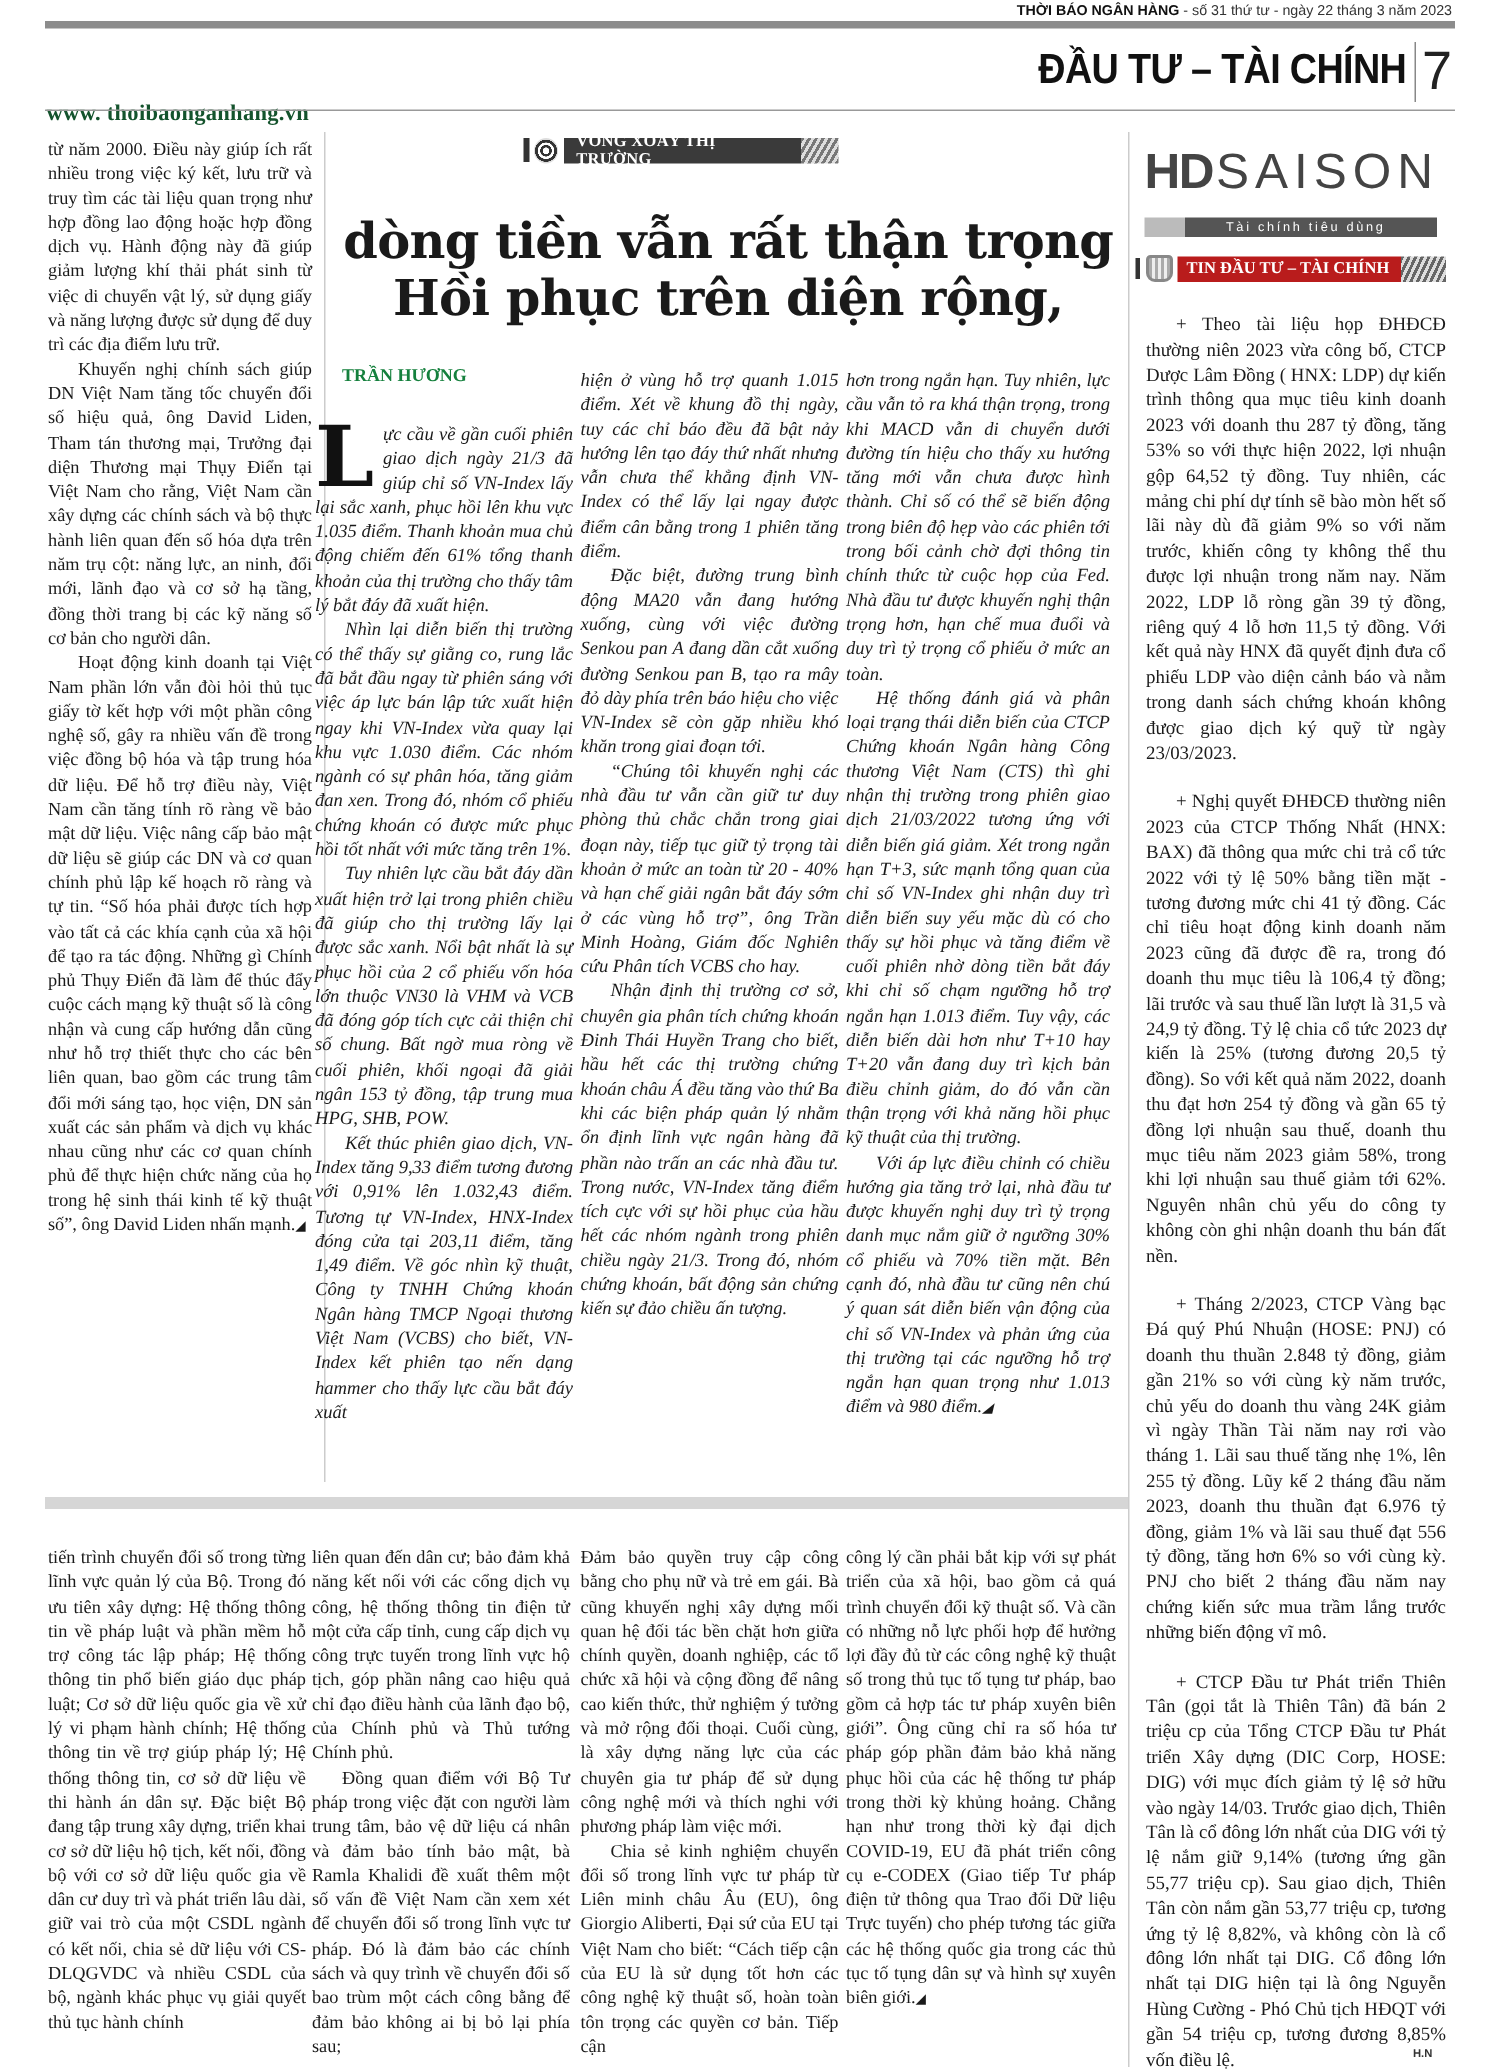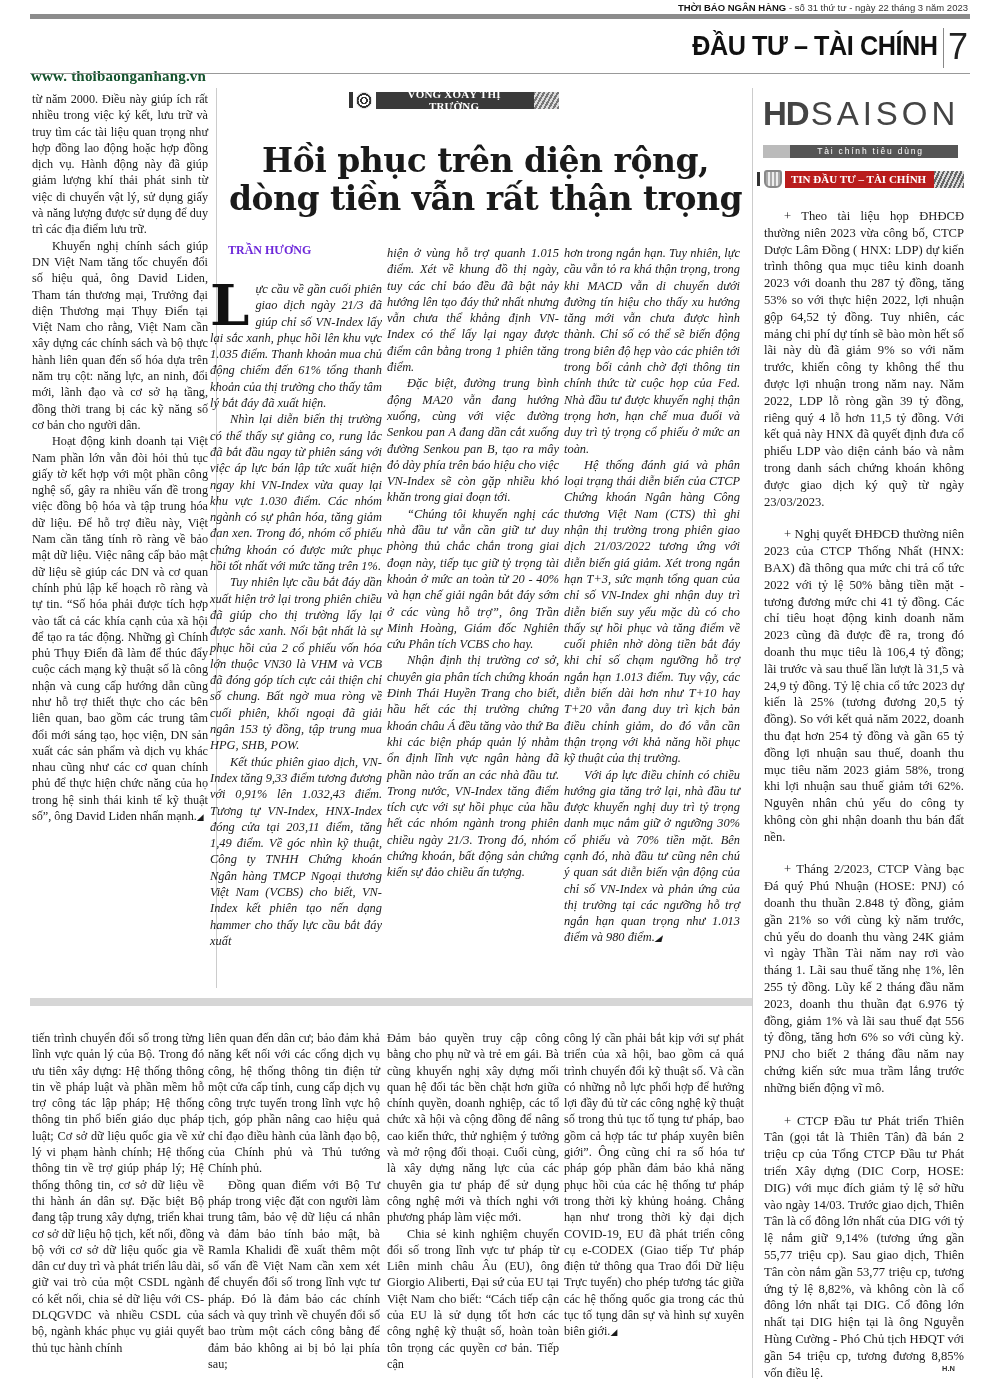--- a/index.html
+++ b/index.html
@@ -13,28 +13,28 @@
   .section-title { position: absolute; top: 30px; right: 63px; font-family: "Liberation Sans", sans-serif; font-weight: bold; font-size: 28px; color: #111; letter-spacing: -0.5px; transform: scaleX(0.9); transform-origin: right center; }
   .page-divider { position: absolute; top: 28px; left: 943px; width: 1px; height: 40px; background: #888; }
   .page-number { position: absolute; top: 26px; left: 948px; font-family: "Liberation Sans", sans-serif; font-size: 36px; color: #222; font-weight: normal; }
   .header-rule { position: absolute; top: 73px; left: 30px; width: 940px; height: 1px; background: #999; }
 
   .col { position: absolute; font-size: 12.2px; line-height: 16.3px; text-align: justify; }
   .col p { text-indent: 20px; }
   .col.italic { font-style: italic; font-size: 12.4px; }
   .endmark { font-size: 9px; }
 
-  .kicker { position: absolute; top: 91px; left: 349px; width: 210px; height: 18px; display: flex; align-items: center; text-align: center; }
+  .kicker { position: absolute; top: 91px; left: 349px; width: 210px; height: 18px; display: flex; align-items: center; }
   .kicker .bar { width: 4px; height: 16px; background: #333; margin-right: 3px; }
   .kicker .swirl { width: 17px; height: 17px; border-radius: 50%; background: radial-gradient(circle, #fff 18%, #333 20%, #333 32%, #fff 34%, #fff 46%, #333 48%, #333 62%, #ddd 64%); margin-right: 4px; }
   .kicker .label { background: #3a3a3a; color: #fff; font-family: "Liberation Serif", serif; font-weight: bold; font-size: 11px; padding: 2px 10px 2px 8px; height: 17px; display: flex; align-items: center; letter-spacing: 0.2px; }
   .kicker .stripes { width: 26px; height: 17px; background: repeating-linear-gradient(120deg, #777 0 2px, #ddd 2px 4px); }
 
   .headline { position: absolute; top: 142px; left: 228px; width: 515px; text-align: center; font-family: "DejaVu Serif", serif; font-weight: bold; font-size: 33px; line-height: 38px; color: #1a1a1a; letter-spacing: -0.5px; }
-  .byline { position: absolute; top: 243px; left: 228px; font-family: "Liberation Serif", serif; font-weight: bold; font-size: 12px; color: #6d28d9; }
+  .byline { position: absolute; top: 243px; left: 228px; font-family: "Liberation Serif", serif; font-weight: bold; font-size: 12px; color: #15803d; }
 
   .dropcap { float: left; font-family: "DejaVu Serif", serif; font-weight: bold; font-size: 56px; line-height: 44px; margin: 2px 6px 0 0; color: #111; font-style: normal; }
 
   .sidebar-logo { position: absolute; top: 98px; left: 763px; width: 200px; }
   .logo-text { display: flex; align-items: flex-start; font-family: "Liberation Sans", sans-serif; color: #444; }
   .logo-hd { font-weight: bold; font-size: 33px; letter-spacing: -1px; line-height: 32px; }
   .logo-saison { font-size: 33px; letter-spacing: 4px; line-height: 32px; font-weight: normal; margin-left: 2px; }
   .logo-tagline { margin-top: 15px; width: 195px; height: 13px; background: linear-gradient(90deg, #bbb 0 14%, #555 14%); color: #fff; font-family: "Liberation Sans", sans-serif; font-size: 8.5px; letter-spacing: 1.8px; text-align: center; line-height: 13px; padding-left: 20px; }
 
   .sidebar-kicker { position: absolute; top: 168px; left: 757px; display: flex; align-items: center; height: 22px; }
@@ -72,22 +72,22 @@
 <div class="vrule" style="top:88px; left:216px; height:900px;"></div>
 
 <div class="kicker">
   <div class="bar"></div>
   <div class="swirl"></div>
   <div class="label">VÒNG XOÁY THỊ TRƯỜNG</div>
   <div class="stripes"></div>
 </div>
 
 <div class="headline">
+  <div>dòng tiền vẫn rất thận trọng</div>
   <div>Hồi phục trên diện rộng,</div>
-  <div>dòng tiền vẫn rất thận trọng</div>
 </div>
 <div class="byline">TRẦN HƯƠNG</div>
 
 <div class="col italic" style="top:281px; left:210px; width:172px;">
   <p style="text-indent:0"><span class="dropcap">L</span><span>ực cầu về gần cuối phiên giao dịch ngày 21/3 đã giúp chỉ số VN-Index lấy lại sắc xanh, phục hồi lên khu vực 1.035 điểm. Thanh khoản mua chủ động chiếm đến 61% tổng thanh khoản của thị trường cho thấy tâm lý bắt đáy đã xuất hiện.</span></p>
   <p>Nhìn lại diễn biến thị trường có thể thấy sự giằng co, rung lắc đã bắt đầu ngay từ phiên sáng với việc áp lực bán lập tức xuất hiện ngay khi VN-Index vừa quay lại khu vực 1.030 điểm. Các nhóm ngành có sự phân hóa, tăng giảm đan xen. Trong đó, nhóm cổ phiếu chứng khoán có được mức phục hồi tốt nhất với mức tăng trên 1%.</p>
   <p>Tuy nhiên lực cầu bắt đáy dần xuất hiện trở lại trong phiên chiều đã giúp cho thị trường lấy lại được sắc xanh. Nổi bật nhất là sự phục hồi của 2 cổ phiếu vốn hóa lớn thuộc VN30 là VHM và VCB đã đóng góp tích cực cải thiện chỉ số chung. Bất ngờ mua ròng về cuối phiên, khối ngoại đã giải ngân 153 tỷ đồng, tập trung mua HPG, SHB, POW.</p>
   <p>Kết thúc phiên giao dịch, VN-Index tăng 9,33 điểm tương đương với 0,91% lên 1.032,43 điểm. Tương tự VN-Index, HNX-Index đóng cửa tại 203,11 điểm, tăng 1,49 điểm. Về góc nhìn kỹ thuật, Công ty TNHH Chứng khoán Ngân hàng TMCP Ngoại thương Việt Nam (VCBS) cho biết, VN-Index kết phiên tạo nến dạng hammer cho thấy lực cầu bắt đáy xuất</p>
 </div>
 <div class="col italic" style="top:245px; left:387px; width:172px;">

